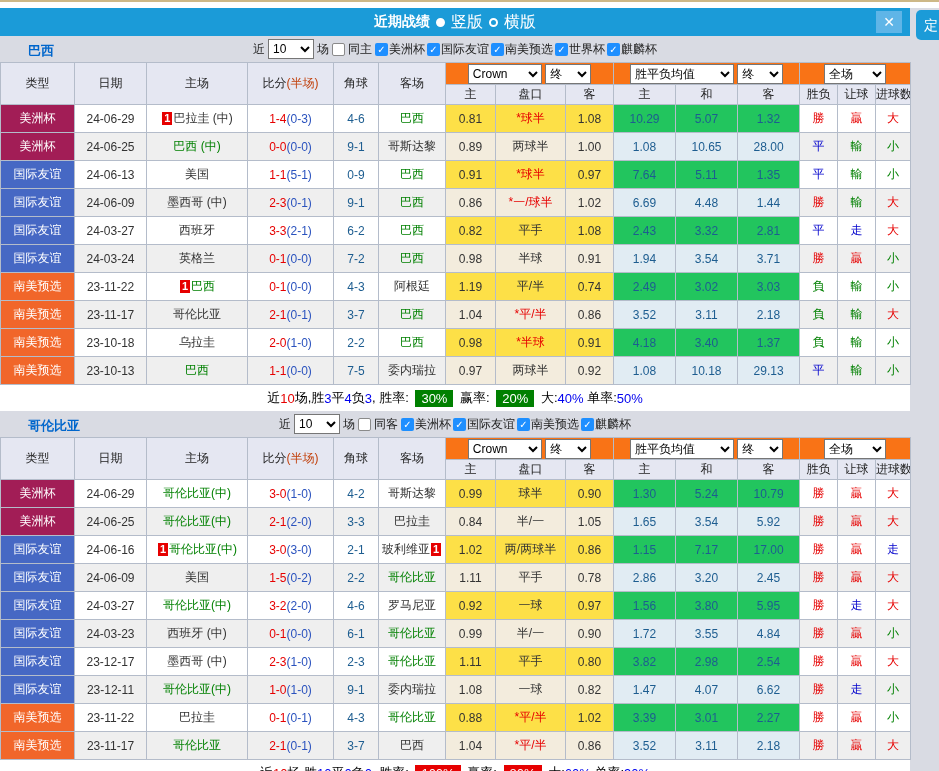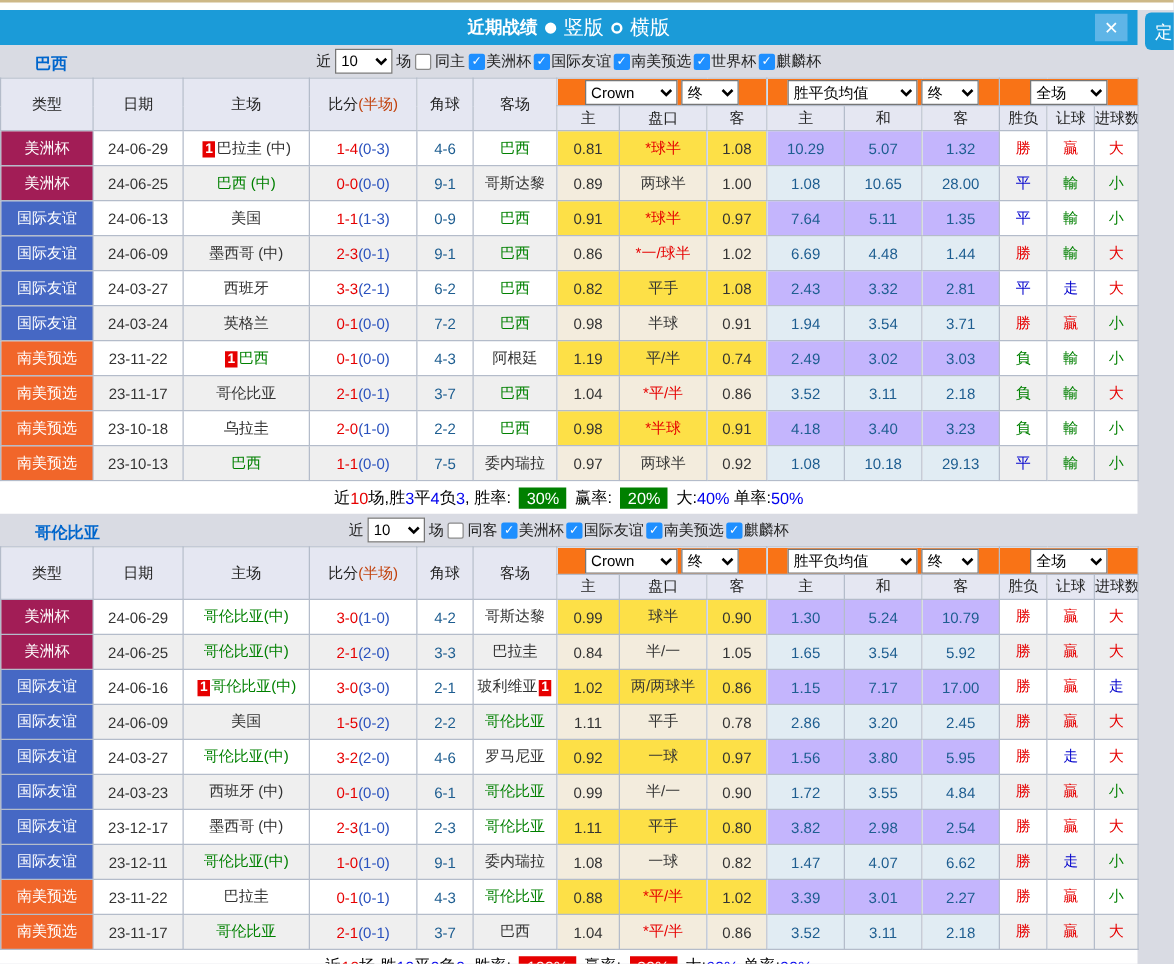--- a/index.html
+++ b/index.html
@@ -38,21 +38,21 @@
   th,td{border:1px solid #b4bcca;text-align:center;overflow:hidden;white-space:nowrap;padding:0}
   thead th{background:#e5e7f2;font-weight:normal;color:#222;font-size:12px}
   .hdr-top th{height:22px}
   .hdr-sub th{height:20px}
   .grp{background:#f97316}
   .ht-col{color:#c2410c}
   tbody td{height:28px;font-size:12px}
   tbody tr.alt td{background:#efefef}
   tbody td.cream{background:#fde047}
   tbody tr.alt td.cream{background:#f3ecdd}
-  tbody td.lblue{background:#c4b5fd}
+  tbody td.lblue{background:#22c55e}
   tbody tr.alt td.lblue{background:#e1ecf3}
   .type-cell{color:#fff}
   .team-green{color:#008000}
   .num-badge{display:inline-block;background:#e60000;color:#fff;font-size:11px;line-height:13px;
     padding:0 2px;margin:0 1px;font-weight:bold}
   .score-ft{color:#e60000}
   .score-ht{color:#2a52be}
   .navy{color:#1d5d90}
   .c-red{color:#e60000}
   .c-green{color:#008000}
@@ -209,21 +209,21 @@
               <td class="lblue"><span class="navy">10.65</span></td>
               <td class="lblue"><span class="navy">28.00</span></td>
               <td><span class="c-blue">平</span></td>
               <td><span class="c-green">輸</span></td>
               <td><span class="c-green">小</span></td>
             </tr>
             <tr>
               <td class="type-cell" style="background: rgb(70, 104, 196);"><span>国际友谊</span></td>
               <td><span class="c-black">24-06-13</span></td>
               <td><span class="c-black">美国</span></td>
-              <td><span class="score-ft">1-1</span><span class="score-ht">(1-3)</span></td>
+              <td><span class="score-ft">1-1</span><span class="score-ht">(5-1)</span></td>
               <td><span class="navy">0-9</span></td>
               <td><span class="team-green">巴西</span></td>
               <td class="cream"><span class="c-black">0.91</span></td>
               <td class="cream"><span class="c-red">*球半</span></td>
               <td class="cream"><span class="c-black">0.97</span></td>
               <td class="lblue"><span class="navy">7.64</span></td>
               <td class="lblue"><span class="navy">5.11</span></td>
               <td class="lblue"><span class="navy">1.35</span></td>
               <td><span class="c-blue">平</span></td>
               <td><span class="c-green">輸</span></td>
@@ -319,21 +319,21 @@
               <td><span class="c-black">23-10-18</span></td>
               <td><span class="c-black">乌拉圭</span></td>
               <td><span class="score-ft">2-0</span><span class="score-ht">(1-0)</span></td>
               <td><span class="navy">2-2</span></td>
               <td><span class="team-green">巴西</span></td>
               <td class="cream"><span class="c-black">0.98</span></td>
               <td class="cream"><span class="c-red">*半球</span></td>
               <td class="cream"><span class="c-black">0.91</span></td>
               <td class="lblue"><span class="navy">4.18</span></td>
               <td class="lblue"><span class="navy">3.40</span></td>
-              <td class="lblue"><span class="navy">3.23</span></td>
+              <td class="lblue"><span class="navy">1.37</span></td>
               <td><span class="c-green">負</span></td>
               <td><span class="c-green">輸</span></td>
               <td><span class="c-green">小</span></td>
             </tr>
             <tr class="alt">
               <td class="type-cell" style="background: rgb(241, 102, 42);"><span>南美预选</span></td>
               <td><span class="c-black">23-10-13</span></td>
               <td><span class="team-green">巴西</span></td>
               <td><span class="score-ft">1-1</span><span class="score-ht">(0-0)</span></td>
               <td><span class="navy">7-5</span></td>

